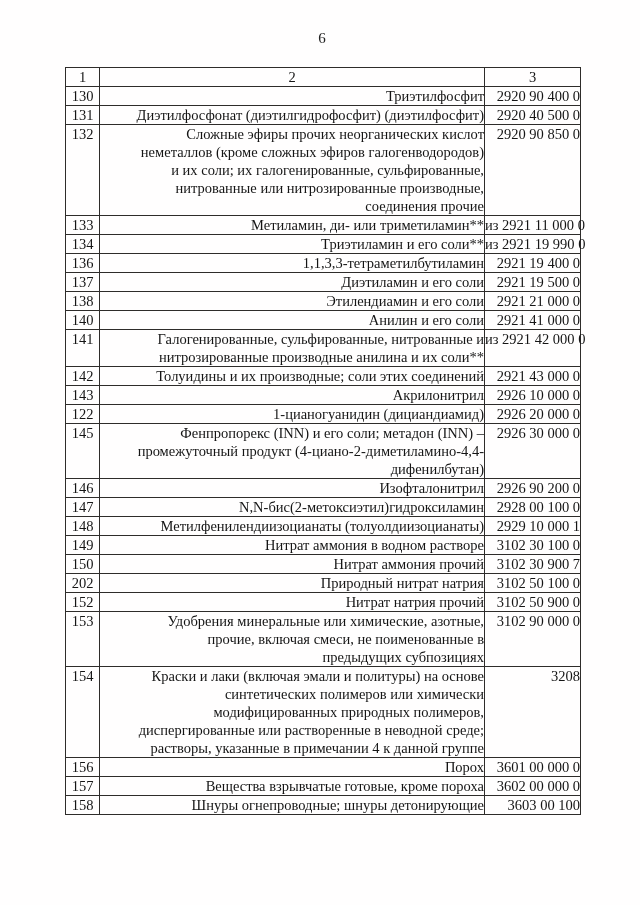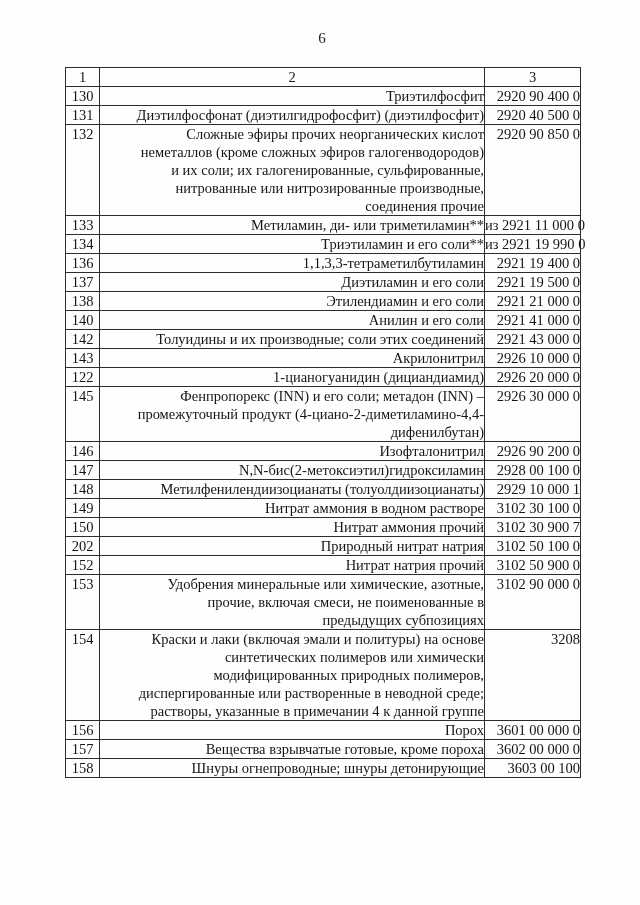--- a/index.html
+++ b/index.html
@@ -116,20 +116,26 @@
     <td class="c1">138</td>
     <td class="c2">Этилендиамин и его соли</td>
     <td class="c3">2921 21 000 0</td>
   </tr>
         <tr>
     <td class="c1">140</td>
     <td class="c2">Анилин и его соли</td>
     <td class="c3">2921 41 000 0</td>
   </tr>
         <tr>
+    <td class="c1">141</td>
+    <td class="c2">Галогенированные, сульфированные, нитрованные и
+нитрозированные производные анилина и их соли**</td>
+    <td class="c3">из 2921 42 000 0</td>
+  </tr>
+        <tr>
     <td class="c1">142</td>
     <td class="c2">Толуидины и их производные; соли этих соединений</td>
     <td class="c3">2921 43 000 0</td>
   </tr>
         <tr>
     <td class="c1">143</td>
     <td class="c2">Акрилонитрил</td>
     <td class="c3">2926 10 000 0</td>
   </tr>
         <tr>

